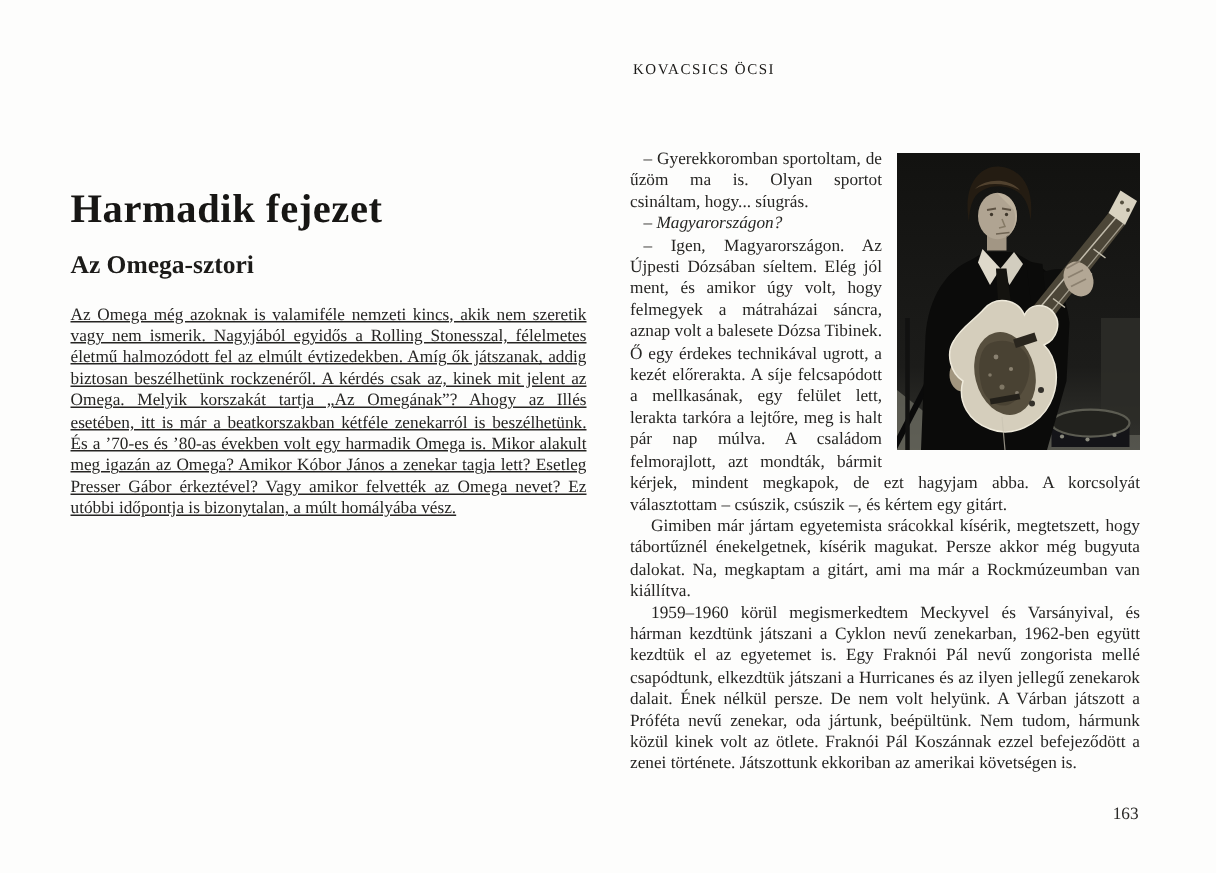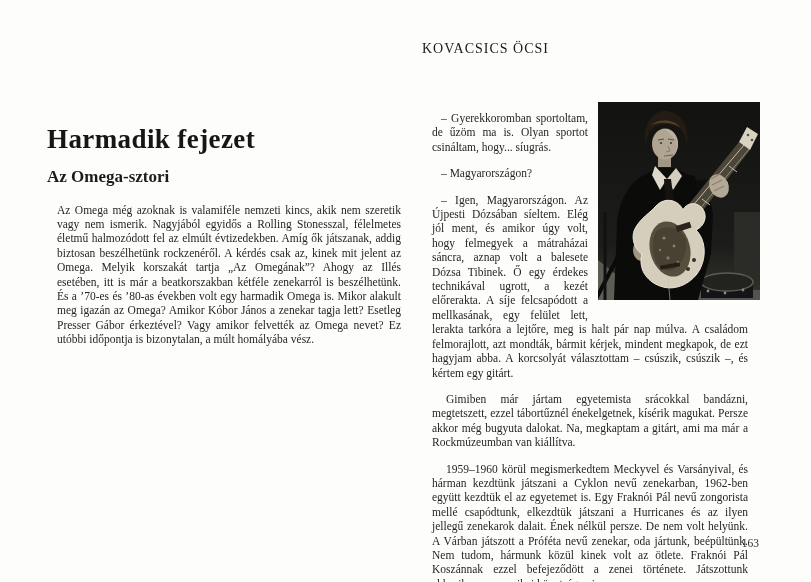--- a/index.html
+++ b/index.html
@@ -18,41 +18,41 @@
   .chapter-title {
     position: absolute; top: 0; left: 0;
     font-size: 27px; font-weight: bold; letter-spacing: 0.4px;
     color: #171614; white-space: nowrap;
   }
   .section-title {
     position: absolute; top: 47px; left: 0;
     font-size: 17px; font-weight: bold; color: #1c1b19; white-space: nowrap;
   }
   .left-body {
-    position: absolute; top: 85px; left: 10px; width: 344px;
+    position: absolute; top: 85px; left: 0; width: 344px;
     font-size: 11.5px; line-height: 14.4px;
-    text-align: justify; color: #262523;
+    text-align: justify; color: #262523; text-decoration: underline;
   }
   
   .page-right {
     position: absolute; left: 420px; top: 0; width: 340px; height: 582px;
   }
   .running-header {
     position: absolute; top: 41px; left: 2px;
-    font-size: 14px; letter-spacing: 1px; color: #1b1a18; white-space: nowrap;
+    font-size: 10px; letter-spacing: 1px; color: #1b1a18; white-space: nowrap;
   }
   .rp-body {
     position: absolute; top: 99px; left: 0; width: 340px;
     font-size: 11.5px; line-height: 14.4px;
     text-align: justify; color: #262523;
   }
-  .rp-body p { margin: 12px; }
+  .rp-body p { margin: 0; }
   .indent-dlg { text-indent: 9px; }
   .indent-par { text-indent: 14px; }
-  .italic { }
+  .italic { font-style: italic; }
   figure.photo {
     float: right; width: 162px; height: 198px;
     margin: 3px 0 8px 10px; padding: 0;
   }
   figure.photo svg { display: block; }
   .page-number {
     position: absolute; top: 537px; right: 1px;
     font-size: 11.5px; color: #2a2927;
   }
 </style>
@@ -163,20 +163,20 @@
             <circle cx="90" cy="167" r="2" fill="#33302a"></circle>
             <circle cx="96" cy="158" r="2" fill="#33302a"></circle>
             <line x1="70" y1="176" x2="72" y2="198" stroke="#c9c3b2" stroke-width="0.8" opacity="0.7"></line>
           </g>
         </svg>
       </figure>
 
       <p class="indent-dlg">– Gyerekkoromban sportoltam, de űzöm ma is. Olyan sportot csináltam, hogy... síugrás.</p>
       <p class="indent-dlg italic">– Magyarországon?</p>
       <p class="indent-dlg">– Igen, Magyarországon. Az Újpesti Dózsában síeltem. Elég jól ment, és amikor úgy volt, hogy felmegyek a mátraházai sáncra, aznap volt a balesete Dózsa Tibinek. Ő egy érdekes technikával ugrott, a kezét előrerakta. A síje felcsapódott a mellkasának, egy felület lett, lerakta tarkóra a lejtőre, meg is halt pár nap múlva. A családom felmorajlott, azt mondták, bármit kérjek, mindent megkapok, de ezt hagyjam abba. A korcsolyát választottam – csúszik, csúszik –, és kértem egy gitárt.</p>
-      <p class="indent-par">Gimiben már jártam egyetemista srácokkal bandázni, megtetszett, ezzel tábortűznél énekelgetnek, kísérik magukat. Persze akkor még bugyuta dalokat. Na, megkaptam a gitárt, ami ma már a Rockmúzeumban van kiállítva.</p>
+      <p class="indent-par">Gimiben már jártam egyetemista srácokkal kísérik, megtetszett, hogy tábortűznél énekelgetnek, kísérik magukat. Persze akkor még bugyuta dalokat. Na, megkaptam a gitárt, ami ma már a Rockmúzeumban van kiállítva.</p>
       <p class="indent-par">1959–1960 körül megismerkedtem Meckyvel és Varsányival, és hárman kezdtünk játszani a Cyklon nevű zenekarban, 1962-ben együtt kezdtük el az egyetemet is. Egy Fraknói Pál nevű zongorista mellé csapódtunk, elkezdtük játszani a Hurricanes és az ilyen jellegű zenekarok dalait. Ének nélkül persze. De nem volt helyünk. A Várban játszott a Próféta nevű zenekar, oda jártunk, beépültünk. Nem tudom, hármunk közül kinek volt az ötlete. Fraknói Pál Koszánnak ezzel befejeződött a zenei története. Játszottunk ekkoriban az amerikai követségen is.</p>
     </div>
 
     <div class="page-number">163</div>
   </section>
 
 </div>
 
 </body></html>

